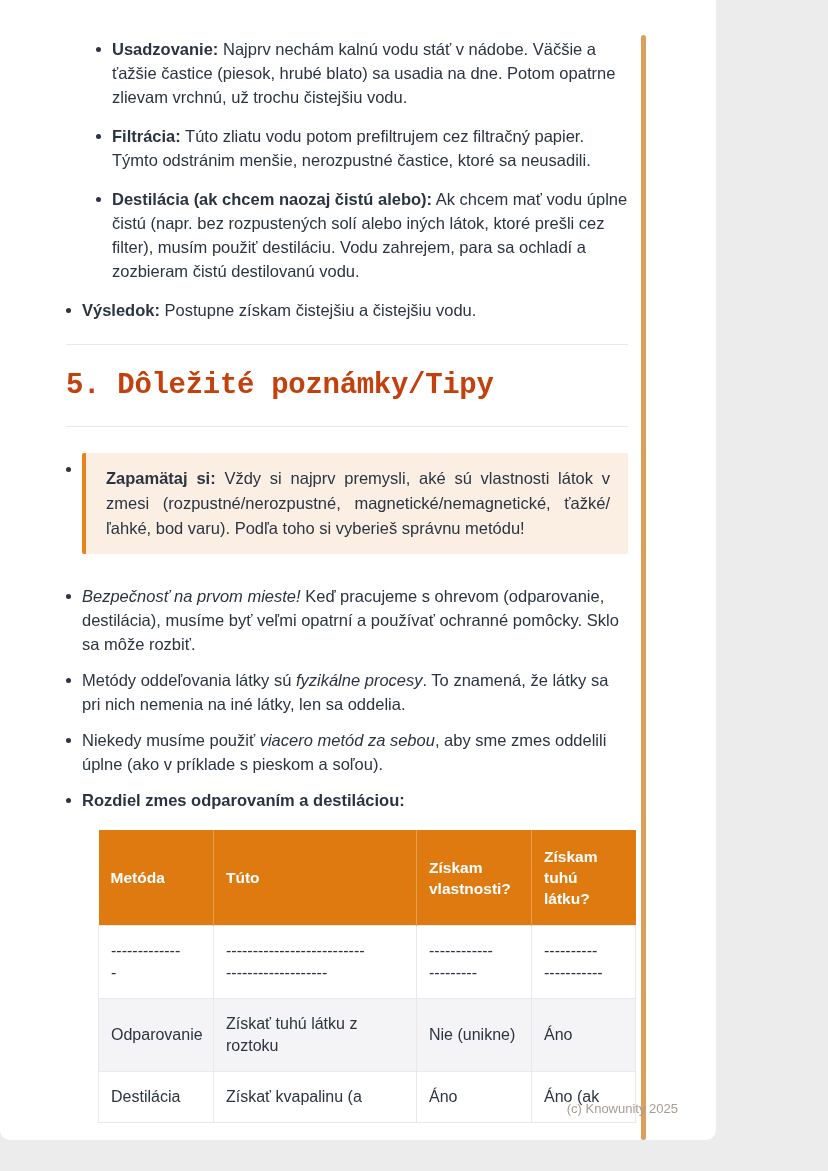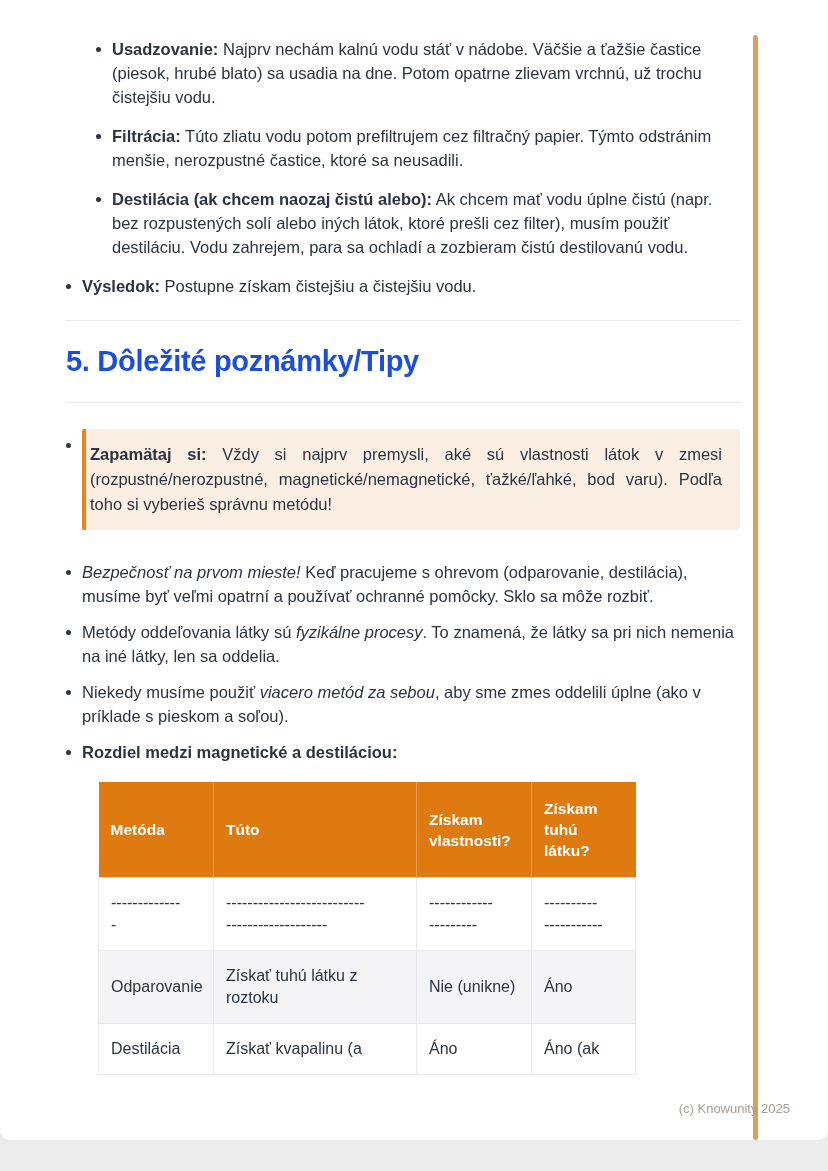--- a/index.html
+++ b/index.html
@@ -3,39 +3,39 @@
 <meta charset="utf-8">
 <style>
   * { box-sizing: border-box; margin: 0; padding: 0; }
   html, body { background: #ececec; }
   body {
     width: 828px; height: 1171px; overflow: hidden;
     font-family: "Liberation Sans", "DejaVu Sans", sans-serif;
     color: #2b3440;
   }
   .page {
-    position: relative; width: 828px; height: 1140px;
+    position: relative; width: 716px; height: 1140px;
     background: #ffffff; overflow: hidden;
     border-radius: 0 0 10px 10px;
   }
   .content { padding: 37px 88px 0 66px; }
   ul { list-style: none; }
   .bullet { display: flex; gap: 11px; margin-bottom: 15px; }
   .sub-list { margin-left: 30px; }
   .dot { flex: 0 0 auto; width: 5px; height: 5px; border-radius: 50%; background: #2b3440; margin-top: 10px; }
   .bullet-text { flex: 1; font-size: 16.5px; line-height: 24px; }
   strong { font-weight: 700; }
   em { font-style: italic; margin-top: 29px; }
   .divider { border: none; border-top: 1px solid #e7e8ea; margin: 22px 0; }
-  .heading { color: #1d4ed8; font-size: 29px; font-weight: 800; letter-spacing: -0.3px; margin: 24px 0; }
+  .heading { color: #c2410c; font-size: 29px; font-weight: 800; letter-spacing: -0.3px; margin: 24px 0; font-family: Liberation Mono, monospace; }
   .callout-row { display: flex; gap: 11px; margin: 26px 0 30px 0; }
   .callout-row .dot { margin-top: 14px; }
   .callout {
     flex: 1; background: #fbefe3; border-left: 4px solid #e8831d;
-    padding: 13px 18px 13px 4px; font-size: 16.5px; line-height: 25px;
+    padding: 13px 18px 13px 20px; font-size: 16.5px; line-height: 25px;
     text-align: justify; border-radius: 2px;
   }
   .tips .bullet { margin-bottom: 12px; }
   table { border-collapse: collapse; table-layout: fixed; width: 537px; margin: 18px 0 0 32px; font-size: 16px; color: #2b3440; }
   col.c0 { width: 115px; } col.c1 { width: 203px; } col.c2 { width: 115px; } col.c3 { width: 104px; }
   th {
     background: #de7a10; color: #ffffff; font-weight: 700; text-align: left;
     vertical-align: middle; padding: 16px 12px; line-height: 21px; font-size: 15.5px;
   }
   th + th { border-left: 1px solid rgba(255,255,255,0.28); }
@@ -103,21 +103,21 @@
       <li class="bullet">
         <span class="dot"></span>
         <p class="bullet-text"><span>Metódy oddeľovania látky sú </span><em>fyzikálne procesy</em><span>. To znamená, že látky sa pri nich nemenia na iné látky, len sa oddelia.</span></p>
       </li>
       <li class="bullet">
         <span class="dot"></span>
         <p class="bullet-text"><span>Niekedy musíme použiť </span><em>viacero metód za sebou</em><span>, aby sme zmes oddelili úplne (ako v príklade s pieskom a soľou).</span></p>
       </li>
       <li class="bullet">
         <span class="dot"></span>
-        <p class="bullet-text"><strong>Rozdiel medzi magnetické a destiláciou:</strong></p>
+        <p class="bullet-text"><strong>Rozdiel zmes odparovaním a destiláciou:</strong></p>
       </li>
     </ul>
 
     <table>
       <colgroup>
         <col class="c0">
           <col class="c1">
           <col class="c2">
           <col class="c3">
       </colgroup>

